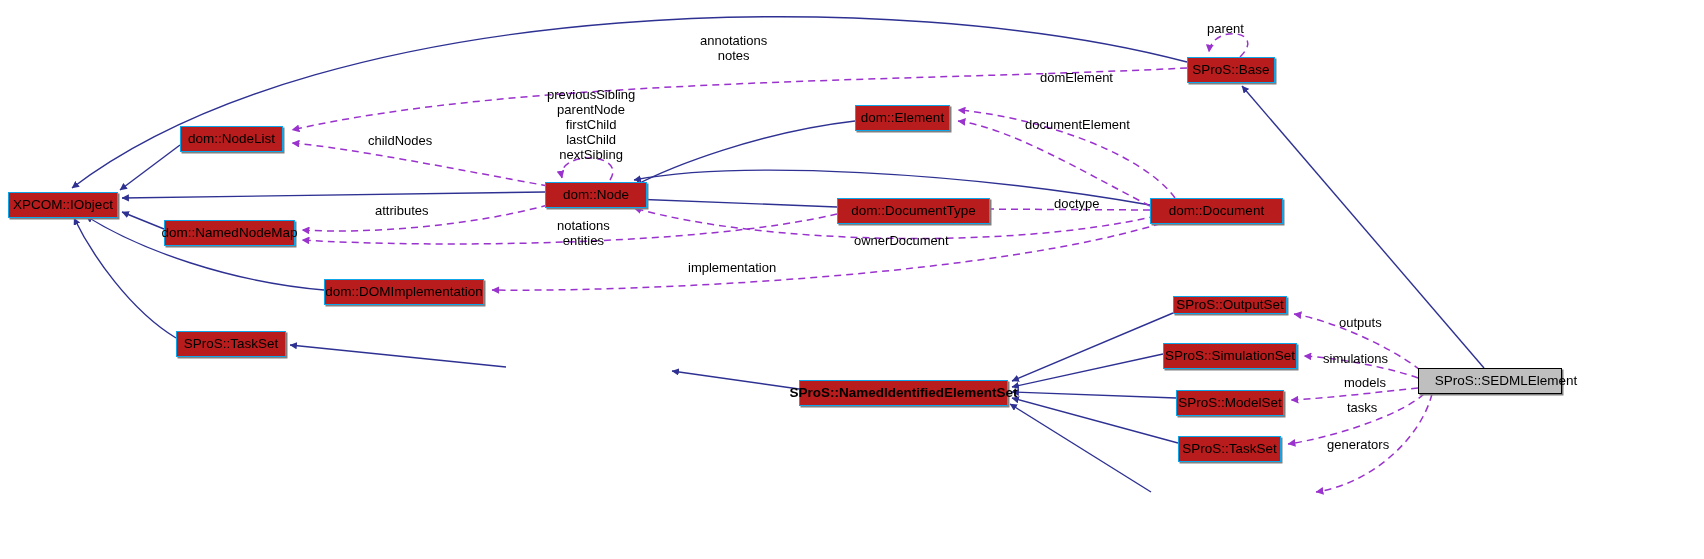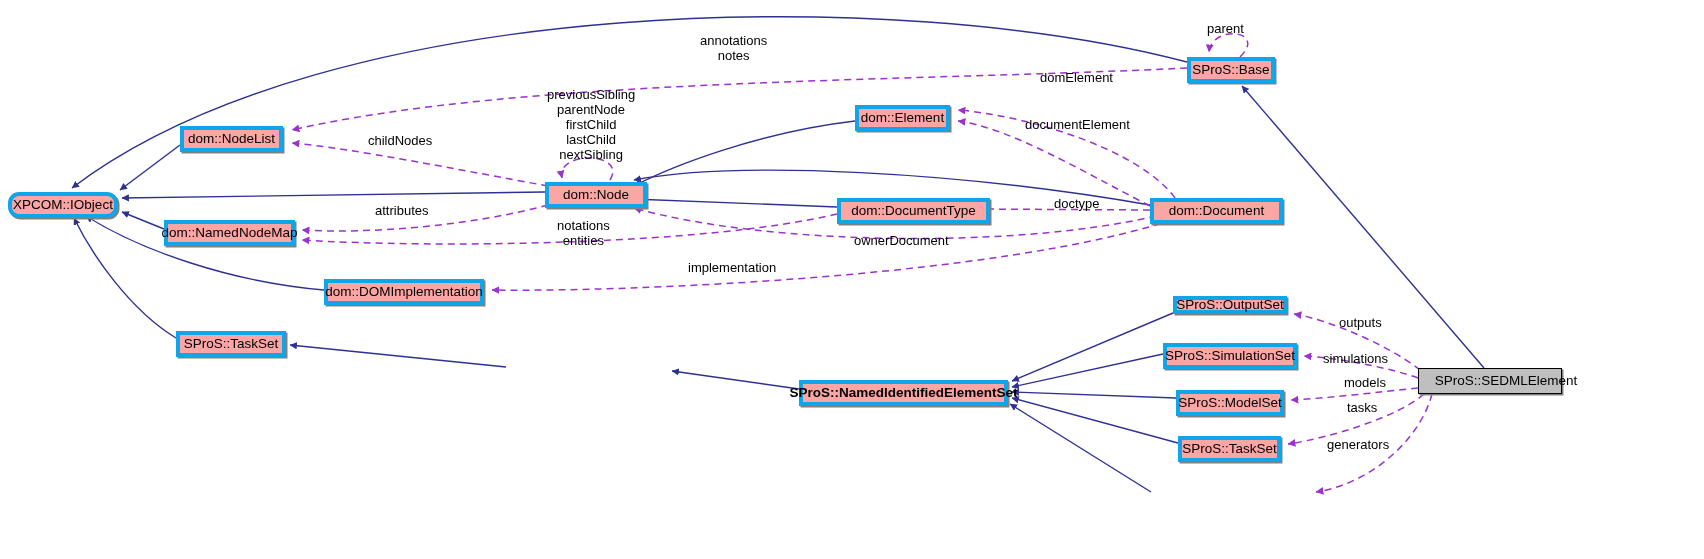--- a/index.html
+++ b/index.html
@@ -20,22 +20,22 @@
     position: absolute;
     left: 0;
     top: 0;
     width: 1704px;
     height: 559px;
     pointer-events: none;
   }
   .node {
     position: absolute;
     box-sizing: border-box;
-    border: 4px solid #0ea5e9;
-    background: #fca5a5;
+    border: 1px solid #0ea5e9;
+    background: #b91c1c;
     color: #000000;
     font-size: 13.5px;
     line-height: 1;
     display: flex;
     align-items: center;
     justify-content: center;
     white-space: nowrap;
     box-shadow: 1.5px 1.5px 0 0 #808080;
     z-index: 5;
   }
@@ -127,21 +127,21 @@
       <path d="M 1172 220 C 1000 276 640 292 492 290"></path>
 
       <path d="M 1420 370 C 1390 346 1330 320 1294 314"></path>
       <path d="M 1418 378 C 1390 368 1340 358 1304 356"></path>
       <path d="M 1418 388 C 1380 392 1330 398 1291 400"></path>
       <path d="M 1424 394 C 1400 416 1330 438 1288 444"></path>
       <path d="M 1432 394 C 1420 440 1370 484 1316 492"></path>
     </g>
   </svg>
 
-  <div class="node" style="left:8px;top:192px;width:110px;height:26px;border-radius:11px;">
+  <div class="node" style="left:8px;top:192px;width:110px;height:26px;">
     <span>XPCOM::IObject</span>
   </div>
 
   <div class="node" style="left:180px;top:126px;width:103px;height:26px;">
     <span>dom::NodeList</span>
   </div>
 
   <div class="node" style="left:164px;top:220px;width:131px;height:26px;">
     <span>dom::NamedNodeMap</span>
   </div>

